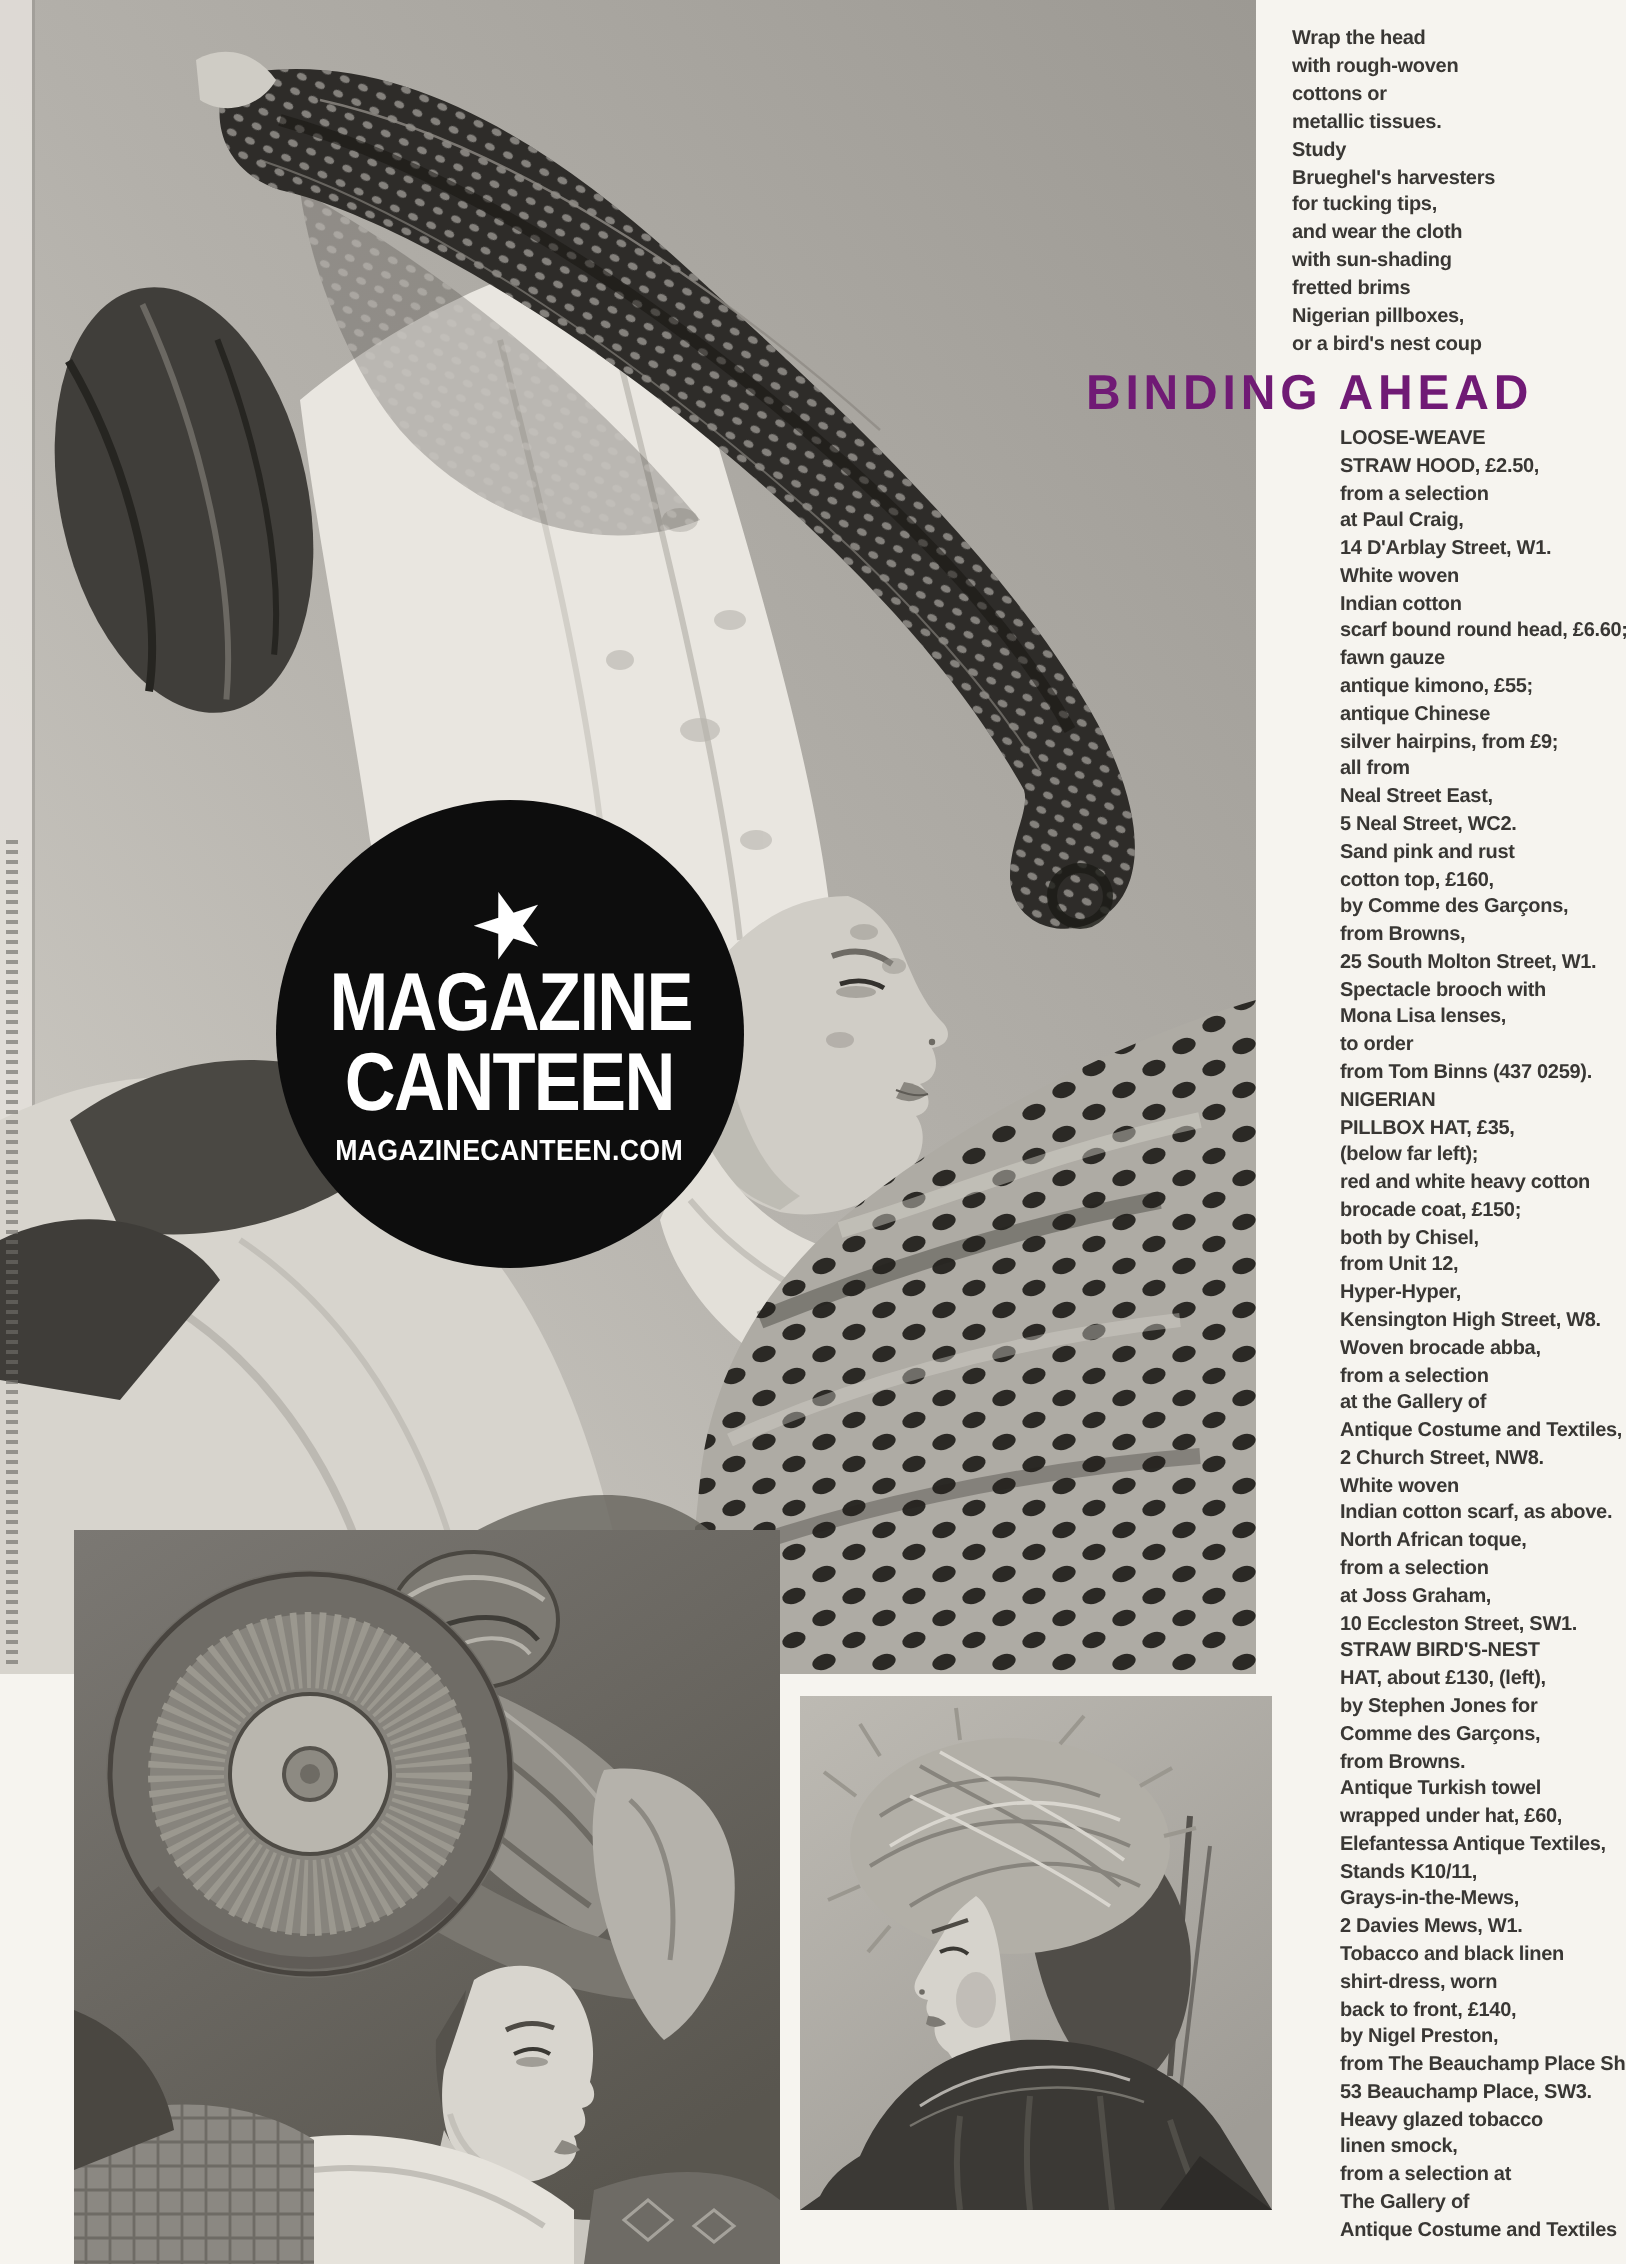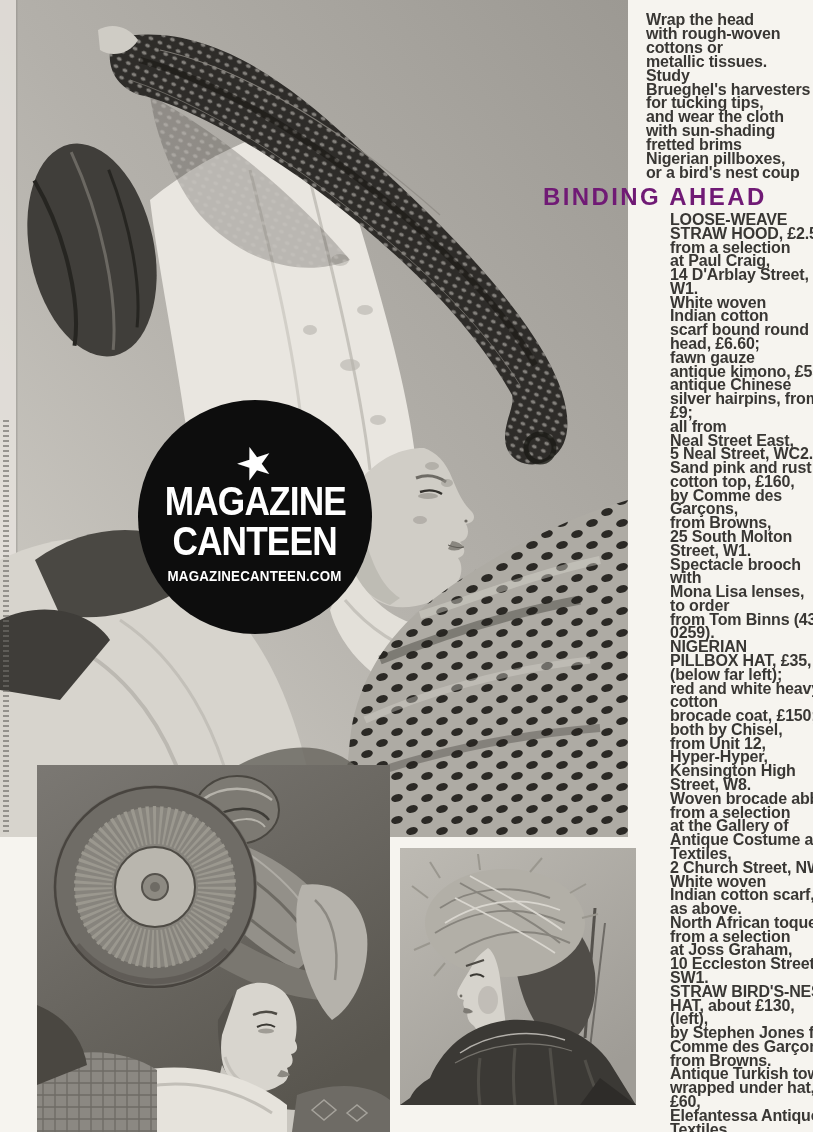--- a/index.html
+++ b/index.html
@@ -21,21 +21,21 @@
   }
 
   .headline{
     position:absolute;left:543px;top:183px;width:262px;
     font-size:24px;font-weight:700;letter-spacing:2.4px;
     color:#701a75;transform:scaleY(1.02);transform-origin:left top;
     white-space:nowrap;
   }
   .textcol{
     position:absolute;width:166px;color:#393734;font-weight:700;
-    font-size:16px;letter-spacing:-0.15px;white-space:pre-line;
+    font-size:10px;letter-spacing:-0.15px;white-space:pre-line;
   }
   #intro-block{left:646px;top:13px;line-height:13.9px;}
   #credits-block{left:670px;top:213px;line-height:13.78px;}
 
   .watermark{
     position:absolute;left:138px;top:400px;width:234px;height:234px;
     border-radius:50%;background:#0d0d0d;color:#fff;
     display:flex;flex-direction:column;align-items:center;justify-content:center;
     text-align:center;z-index:5;
   }

